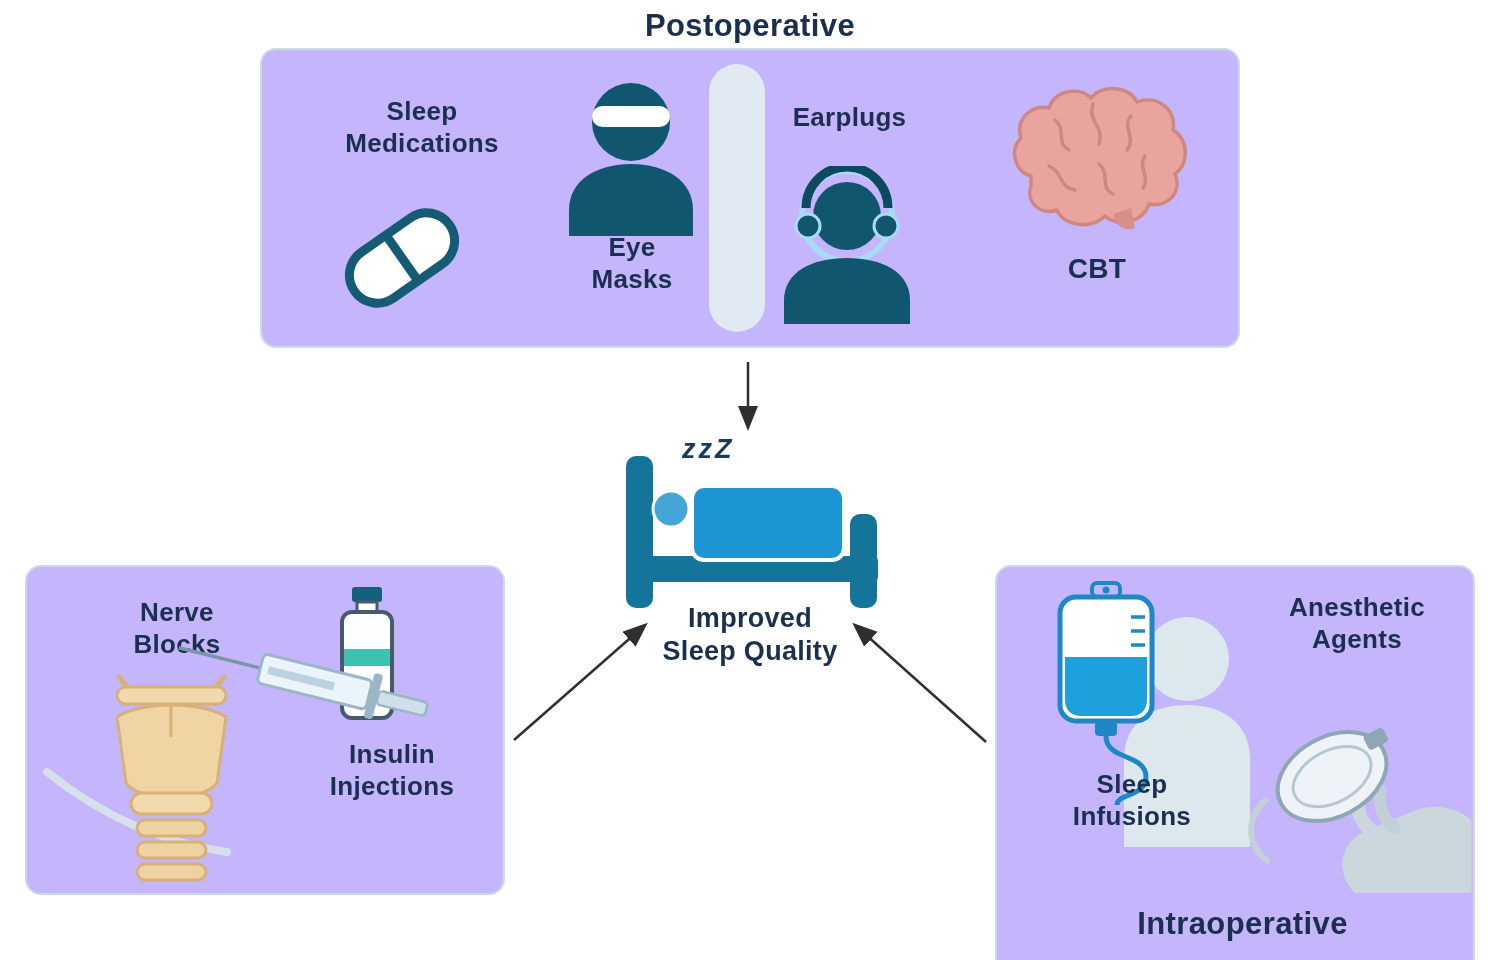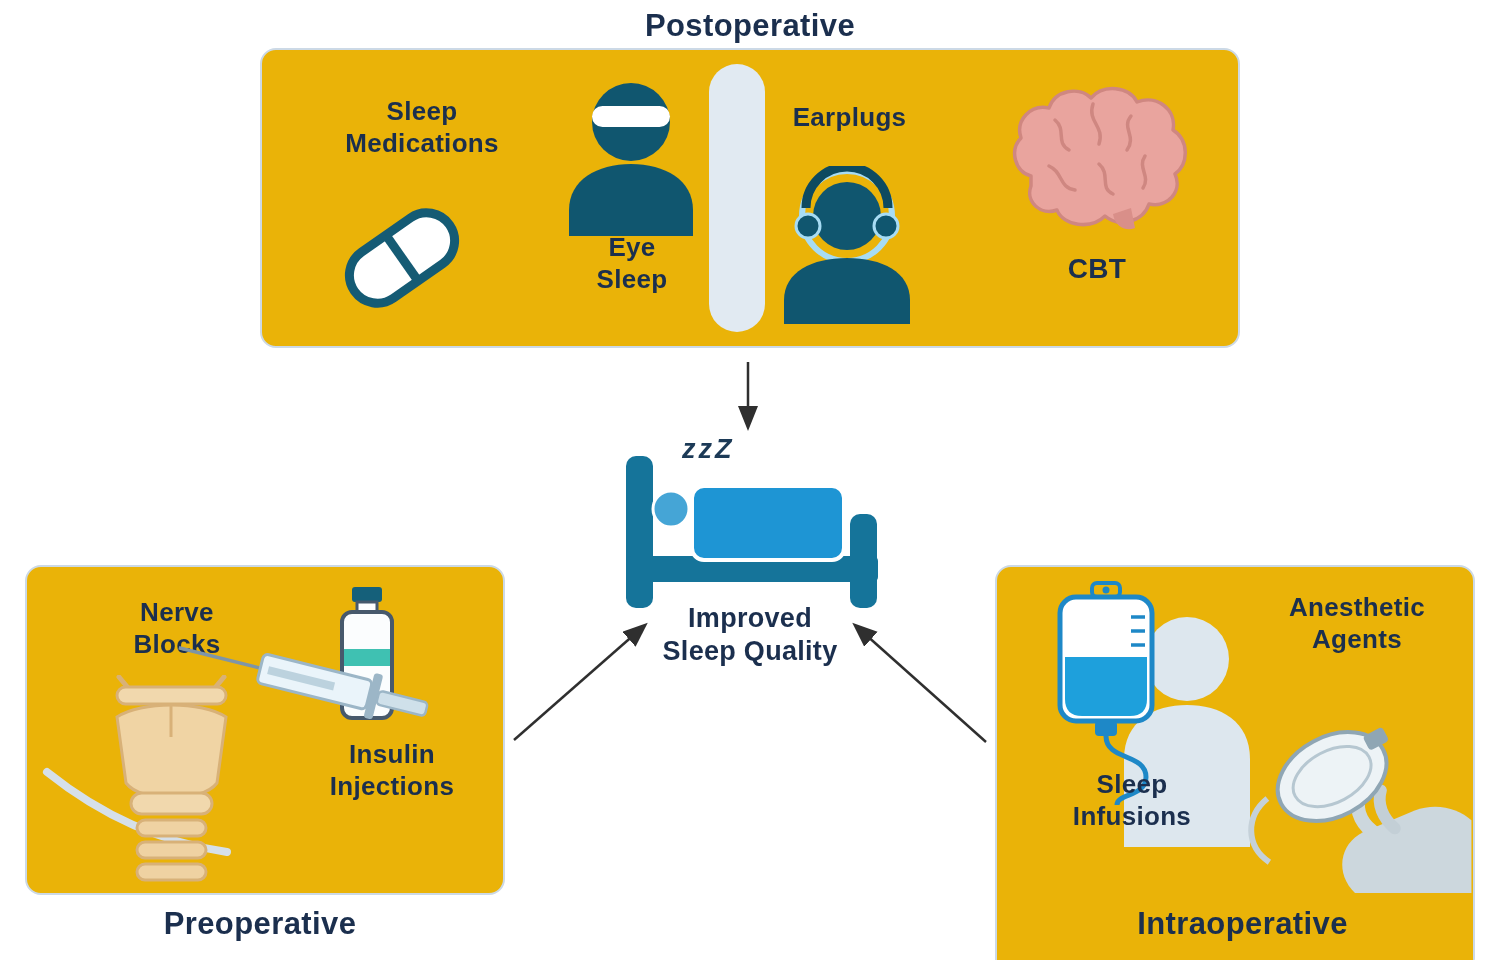--- a/index.html
+++ b/index.html
@@ -7,21 +7,21 @@
     position: relative;
     width: 1500px;
     height: 960px;
     background: #ffffff;
     font-family: "Liberation Sans", sans-serif;
     overflow: hidden;
     border-radius: 27px;
   }
   .box {
     position: absolute;
-    background: #eab308;
+    background: #c4b5fd;
     border: 2px solid #ccd9e6;
     border-radius: 16px;
     box-sizing: border-box;
   }
   .title {
     position: absolute;
     color: #1b2f4e;
     font-weight: bold;
     font-size: 31px;
     text-align: center;
@@ -78,21 +78,21 @@
 
     <div class="icon" style="left:295px; top:26px; width:148px; height:160px;">
       <svg viewBox="0 0 148 160" xmlns="http://www.w3.org/2000/svg">
         <circle cx="74" cy="46" r="39" fill="#10566f"></circle>
         <rect x="35" y="30" width="78" height="21" rx="10.5" fill="#ffffff"></rect>
         <path d="M12 160 L12 134 C12 104 40 88 74 88 C108 88 136 104 136 134 L136 160 Z" fill="#10566f"></path>
       </svg>
     </div>
 
     <div class="label" style="left:305px; top:182px; width:130px; font-size:26px;">Eye
-Sleep</div>
+Masks</div>
 
     <div class="label" style="left:515px; top:52px; width:145px; font-size:26px;">Earplugs</div>
 
     <div class="icon" style="left:512px; top:116px; width:146px; height:158px;">
       <svg viewBox="0 0 146 158" xmlns="http://www.w3.org/2000/svg">
         <circle cx="73" cy="50" r="45" fill="none" stroke="#a7dcf4" stroke-width="6"></circle>
         <circle cx="73" cy="50" r="34" fill="#10566f"></circle>
         <path d="M32 42 A 41 41 0 0 1 114 42" stroke="#0d4a60" stroke-width="9" fill="none"></path>
         <circle cx="34" cy="60" r="12" fill="#10566f" stroke="#a7dcf4" stroke-width="3"></circle>
         <circle cx="112" cy="60" r="12" fill="#10566f" stroke="#a7dcf4" stroke-width="3"></circle>
@@ -176,21 +176,20 @@
         <rect x="48" y="145" width="69" height="16" rx="8" fill="#efd2a2" stroke="#d8b178" stroke-width="3"></rect>
         <rect x="48" y="167" width="69" height="16" rx="8" fill="#efd2a2" stroke="#d8b178" stroke-width="3"></rect>
         <rect x="48" y="189" width="69" height="16" rx="8" fill="#efd2a2" stroke="#d8b178" stroke-width="3"></rect>
       </svg>
     </div>
 
     <div class="label" style="left:275px; top:172px; width:180px; font-size:26px;">Insulin
 Injections</div>
   </div>
 
-  <div class="title" style="left:110px; top:906px; width:300px;">Preoperative</div>
 
   <div class="box" style="left:995px; top:565px; width:480px; height:424px;">
 
     <div class="icon watermark" style="left:115px; top:40px; width:150px; height:240px;">
       <svg viewBox="0 0 150 240" xmlns="http://www.w3.org/2000/svg">
         <circle cx="75" cy="52" r="42" fill="#dde7ee"></circle>
         <path d="M12 240 L12 152 C12 114 42 98 75 98 C108 98 138 114 138 152 L138 240 Z" fill="#dde7ee"></path>
       </svg>
     </div>
 

